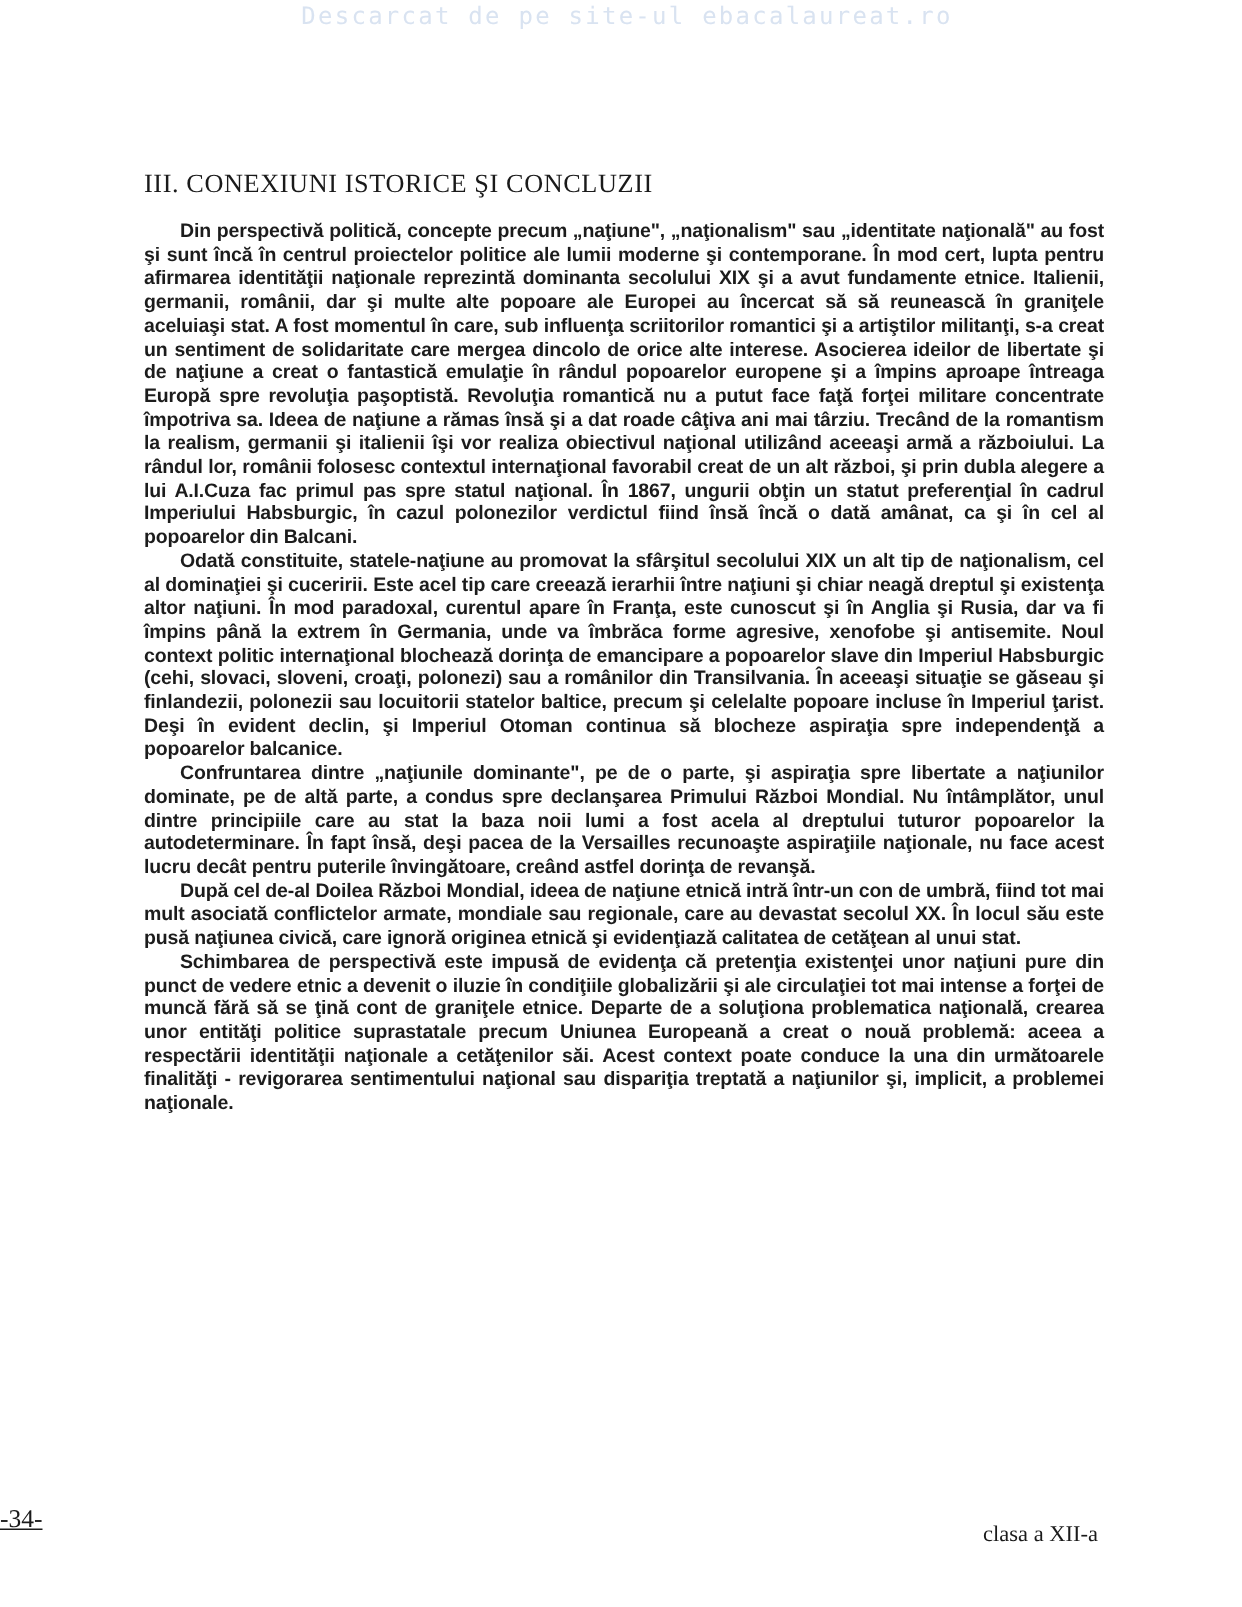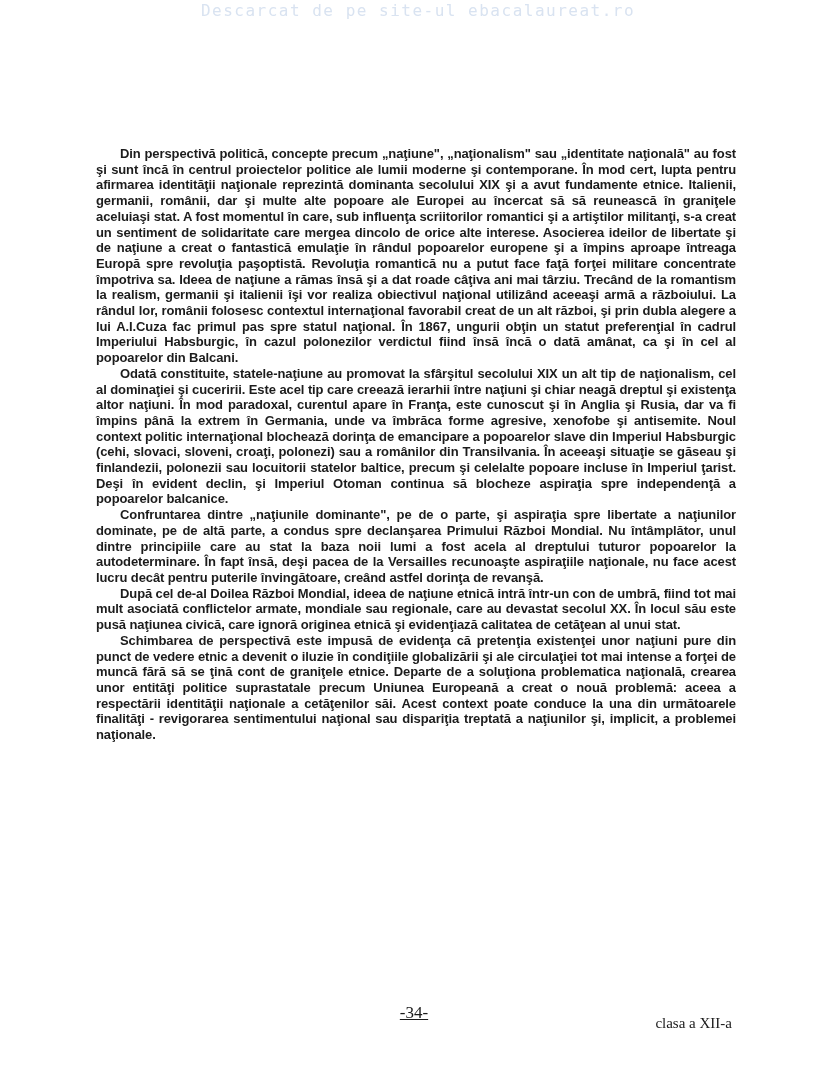--- a/index.html
+++ b/index.html
@@ -61,21 +61,20 @@
     letter-spacing: -0.1px;
     color: #1c1c1c;
     font-weight: bold;
   }
   .bodytext p { margin: 0; text-indent: 24px; }
   .page-number {
     position: absolute;
     top: 1003px;
     left: 0;
     width: 100%;
-    text-align: center;
     font-family: "Liberation Serif", serif;
     font-size: 17px;
     color: #1a1a1a;
     text-decoration: underline;
   }
   .class-label {
     position: absolute;
     top: 1015px;
     right: 96px;
     font-family: "Liberation Serif", serif;
@@ -85,20 +84,21 @@
   }
 </style>
 </head>
 <body>
 
 <div class="page">
 
   <div class="watermark">Descarcat de pe site-ul ebacalaureat.ro</div>
 
 
+  <h2 class="heading">III. CONEXIUNI ISTORICE ŞI CONCLUZII</h2>
 
   <div class="bodytext">
     <p>Din perspectivă politică, concepte precum „naţiune", „naţionalism" sau „identitate naţională" au fost şi sunt încă în centrul proiectelor politice ale lumii moderne şi contemporane. În mod cert, lupta pentru afirmarea identităţii naţionale reprezintă dominanta secolului XIX şi a avut fundamente etnice. Italienii, germanii, românii, dar şi multe alte popoare ale Europei au încercat să să reunească în graniţele aceluiaşi stat. A fost momentul în care, sub influenţa scriitorilor romantici şi a artiştilor militanţi, s-a creat un sentiment de solidaritate care mergea dincolo de orice alte interese. Asocierea ideilor de libertate şi de naţiune a creat o fantastică emulaţie în rândul popoarelor europene şi a împins aproape întreaga Europă spre revoluţia paşoptistă. Revoluţia romantică nu a putut face faţă forţei militare concentrate împotriva sa. Ideea de naţiune a rămas însă şi a dat roade câţiva ani mai târziu. Trecând de la romantism la realism, germanii şi italienii îşi vor realiza obiectivul naţional utilizând aceeaşi armă a războiului. La rândul lor, românii folosesc contextul internaţional favorabil creat de un alt război, şi prin dubla alegere a lui A.I.Cuza fac primul pas spre statul naţional. În 1867, ungurii obţin un statut preferenţial în cadrul Imperiului Habsburgic, în cazul polonezilor verdictul fiind însă încă o dată amânat, ca şi în cel al popoarelor din Balcani.</p>
     <p>Odată constituite, statele-naţiune au promovat la sfârşitul secolului XIX un alt tip de naţionalism, cel al dominaţiei şi cuceririi. Este acel tip care creează ierarhii între naţiuni şi chiar neagă dreptul şi existenţa altor naţiuni. În mod paradoxal, curentul apare în Franţa, este cunoscut şi în Anglia şi Rusia, dar va fi împins până la extrem în Germania, unde va îmbrăca forme agresive, xenofobe şi antisemite. Noul context politic internaţional blochează dorinţa de emancipare a popoarelor slave din Imperiul Habsburgic (cehi, slovaci, sloveni, croaţi, polonezi) sau a românilor din Transilvania. În aceeaşi situaţie se găseau şi finlandezii, polonezii sau locuitorii statelor baltice, precum şi celelalte popoare incluse în Imperiul ţarist. Deşi în evident declin, şi Imperiul Otoman continua să blocheze aspiraţia spre independenţă a popoarelor balcanice.</p>
     <p>Confruntarea dintre „naţiunile dominante", pe de o parte, şi aspiraţia spre libertate a naţiunilor dominate, pe de altă parte, a condus spre declanşarea Primului Război Mondial. Nu întâmplător, unul dintre principiile care au stat la baza noii lumi a fost acela al dreptului tuturor popoarelor la autodeterminare. În fapt însă, deşi pacea de la Versailles recunoaşte aspiraţiile naţionale, nu face acest lucru decât pentru puterile învingătoare, creând astfel dorinţa de revanşă.</p>
     <p>După cel de-al Doilea Război Mondial, ideea de naţiune etnică intră într-un con de umbră, fiind tot mai mult asociată conflictelor armate, mondiale sau regionale, care au devastat secolul XX. În locul său este pusă naţiunea civică, care ignoră originea etnică şi evidenţiază calitatea de cetăţean al unui stat.</p>
     <p>Schimbarea de perspectivă este impusă de evidenţa că pretenţia existenţei unor naţiuni pure din punct de vedere etnic a devenit o iluzie în condiţiile globalizării şi ale circulaţiei tot mai intense a forţei de muncă fără să se ţină cont de graniţele etnice. Departe de a soluţiona problematica naţională, crearea unor entităţi politice suprastatale precum Uniunea Europeană a creat o nouă problemă: aceea a respectării identităţii naţionale a cetăţenilor săi. Acest context poate conduce la una din următoarele finalităţi - revigorarea sentimentului naţional sau dispariţia treptată a naţiunilor şi, implicit, a problemei naţionale.</p>
   </div>
 
   <div class="page-number">-34-</div>

